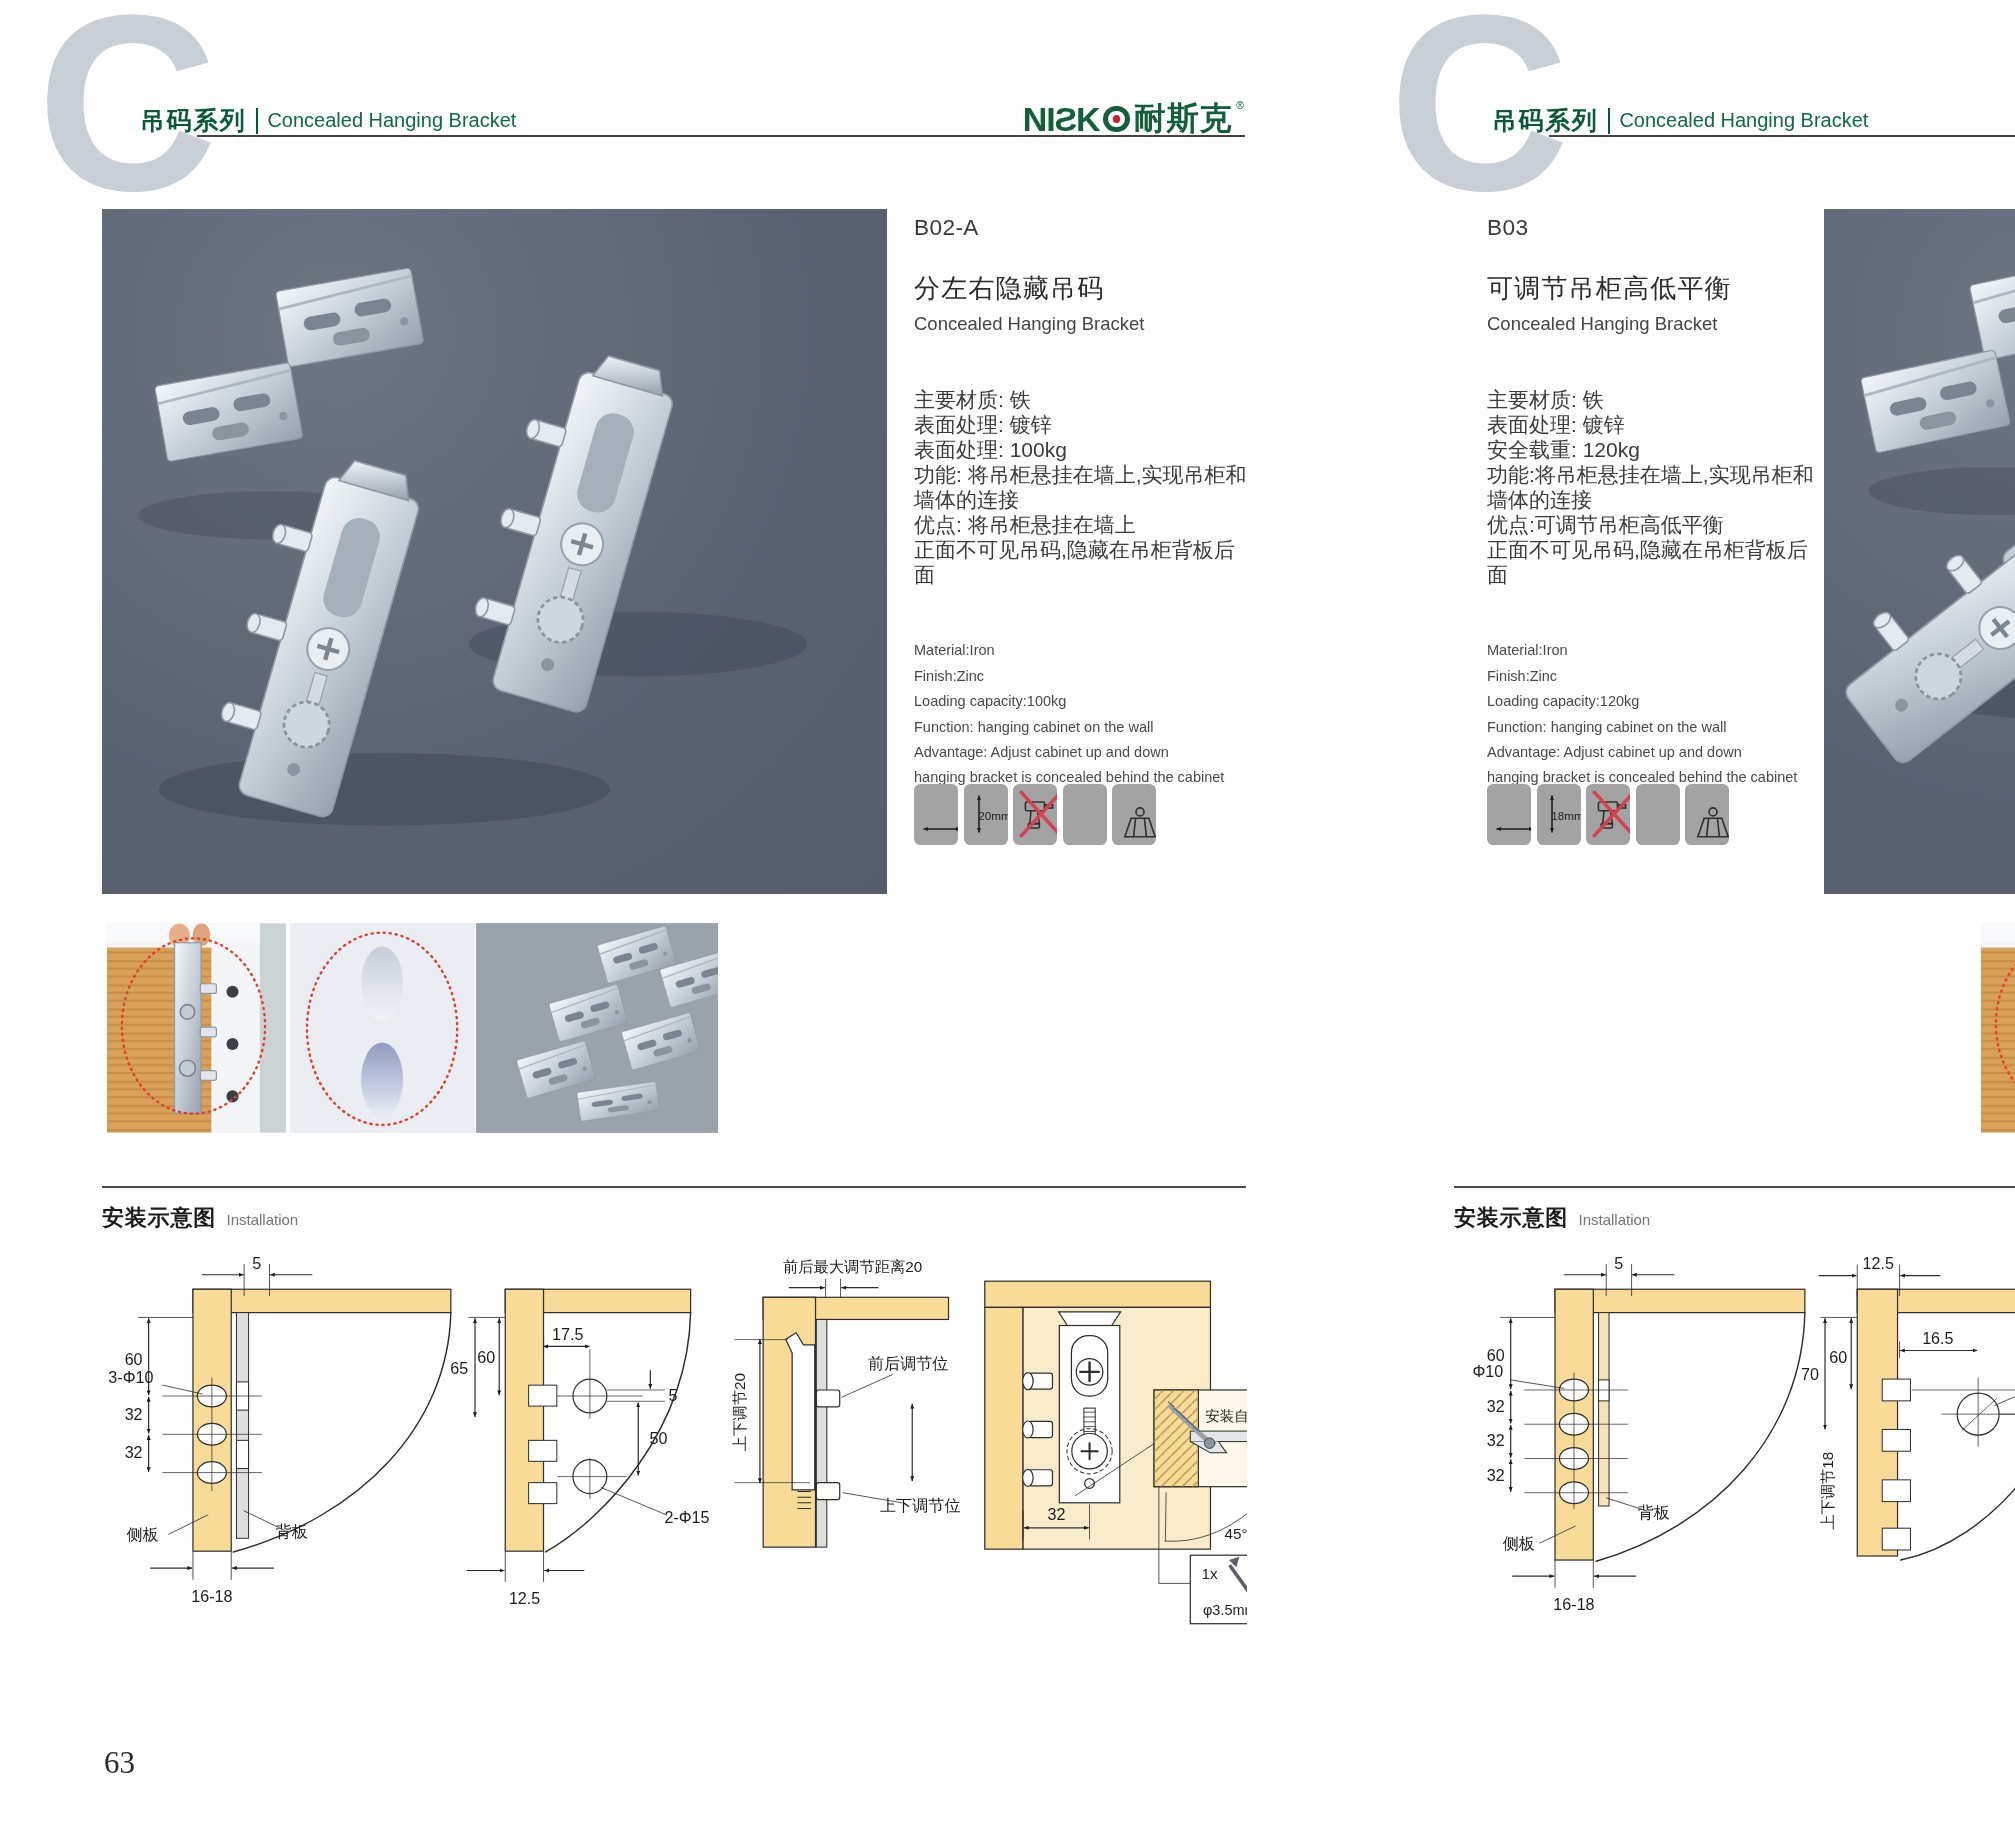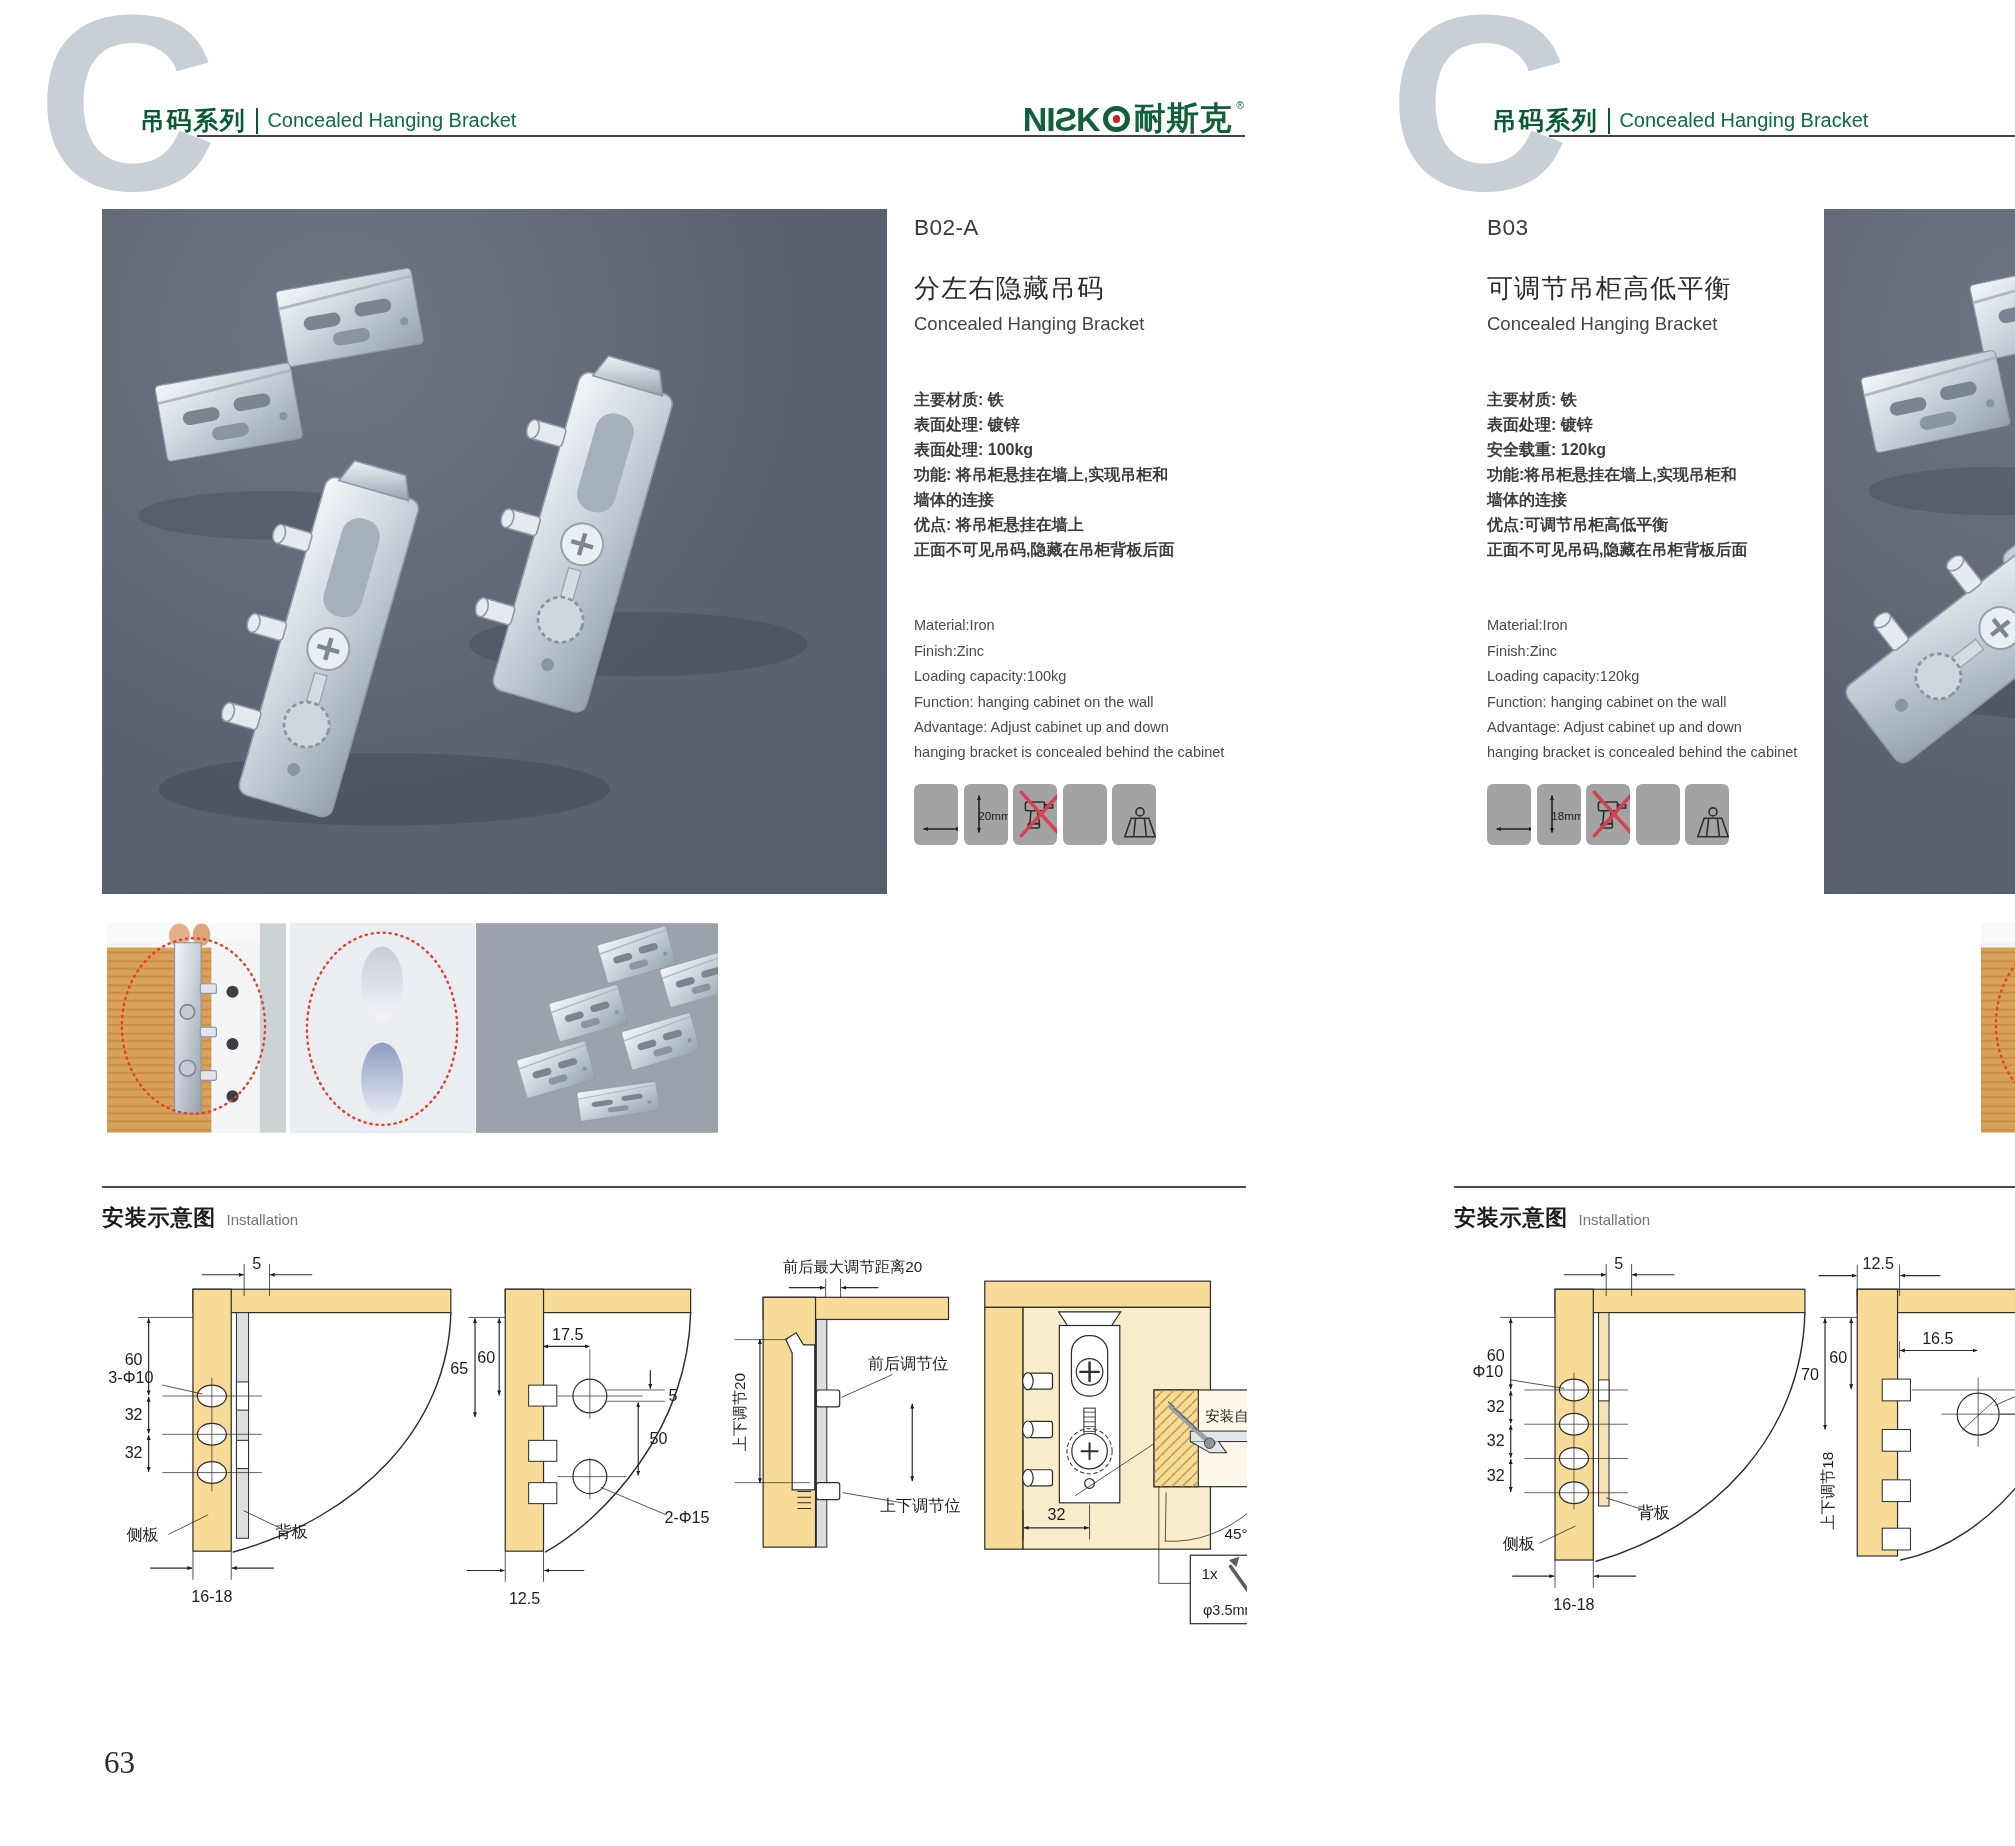--- a/index.html
+++ b/index.html
@@ -20,21 +20,21 @@
   .brand .o-ring .dot { position:absolute; left:50%; top:50%; width:7.3px; height:7.3px; margin:-3.6px 0 0 -3.6px; background:#cc1f1f; border-radius:50%; }
   .brand .cn { font-size:32px; font-weight:bold; color:#11603a; letter-spacing:0.8px; }
   .brand sup { font-size:10.5px; color:#11603a; align-self:flex-start; margin-top:2.4px; }
   .header-rule { position:absolute; top:135px; left:197px; width:1048px; height:2.4px; background:#414546; z-index:1; }
 
   
   .photo { position:absolute; top:209px; height:685px; background:radial-gradient(circle at 30% 18%, #6e7583 0%, #5a6170 60%, #50576400 100%), #565d6b; }
   .code { font-size:22.6px; color:#3a3a3a; letter-spacing:0.4px; }
   .name-cn { font-size:26px; font-weight:500; color:#2b2b2b; letter-spacing:1.2px; }
   .name-en { font-size:18.5px; color:#454545; }
-  .specs-cn div { font-size:16px; line-height:25px; color:#3c3c3c;font-weight:bold; }
+  .specs-cn div { font-size:21px; line-height:25px; color:#3c3c3c; }
   .specs-en div { font-size:14.5px; line-height:25.4px; color:#4a4a4a; }
 
   .icon-row { position:absolute; display:flex; gap:5.6px; }
   .tile { width:44px; height:61px; background:#a3a3a3; border-radius:6.4px; position:relative; overflow:hidden;padding-left:39px; }
   .tile .lbl { position:absolute; width:100%; text-align:center; font-size:11.7px; color:#222; }
   .tile.cert .lbl { font-size:15.3px; top:22.6px; }
 
   .thumb { position:absolute; top:923px; height:210px; overflow:hidden; }
 
   .inst-rule { position:absolute; top:1186px; left:102px; width:1144px; height:1.6px; background:#4a4a4a; }

